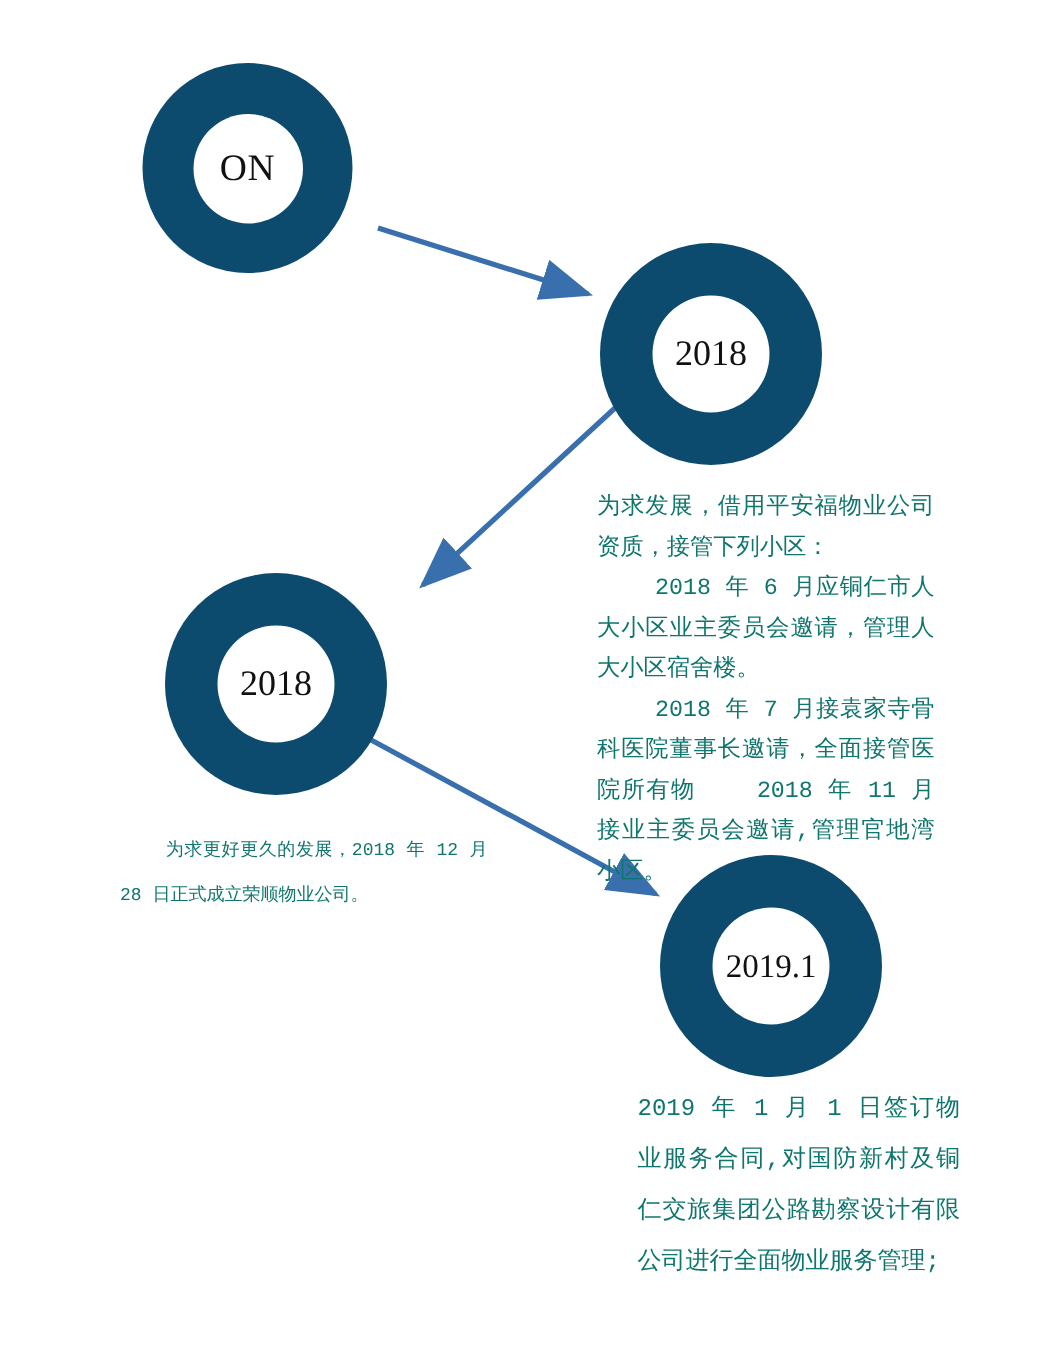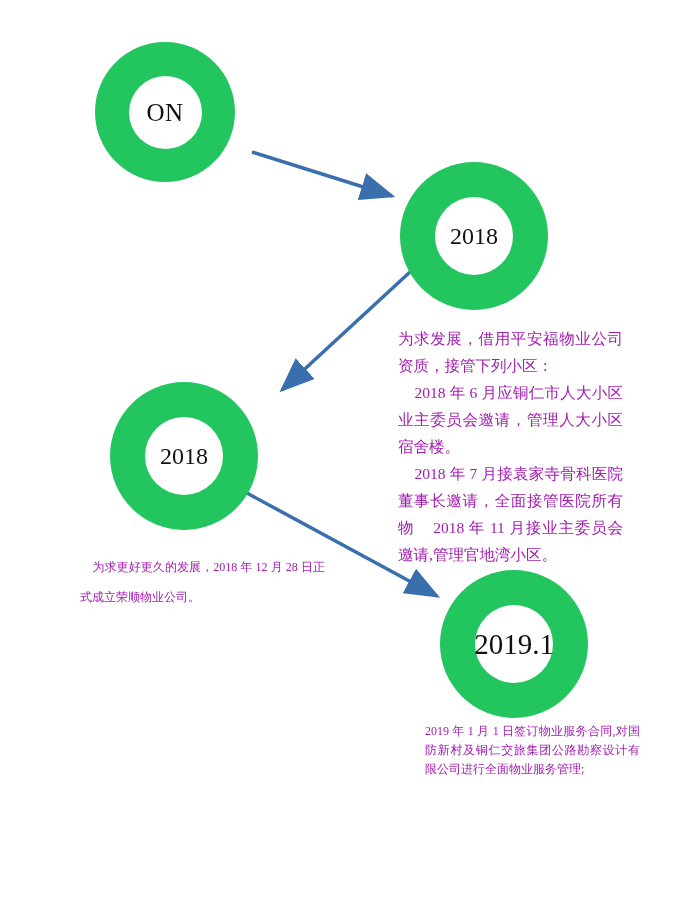--- a/index.html
+++ b/index.html
@@ -16,21 +16,21 @@
   }
   #canvas {
     position: absolute;
     left: 0; top: 0;
     width: 700px;
     height: 900px;
   }
   .ring {
     position: absolute;
     border-radius: 50%;
-    background: #22c55e;
+    background: #0c4a6e;
     display: flex;
     align-items: center;
     justify-content: center;
   }
   .ring .hole {
     border-radius: 50%;
     background: #ffffff;
     display: flex;
     align-items: center;
     justify-content: center;
@@ -66,48 +66,48 @@
     width: 78px; height: 78px;
     font-size: 24px;
   }
   
   #node-2019 {
     left: 440px; top: 570px;
     width: 148px; height: 148px;
   }
   #node-2019 .hole {
     width: 78px; height: 78px;
-    font-size: 29px;
+    font-size: 22px;
   }
 
   .caption {
     position: absolute;
-    color: #a21caf;
-    font-family: Liberation Serif, serif;
+    color: #0f766e;
+    font-family: Liberation Mono, monospace;
     white-space: pre-wrap;
   }
   #caption-1 {
     left: 398px; top: 325px;
     width: 225px;
     font-size: 15.5px;
     line-height: 27px;
     text-align: justify;
   }
   #caption-2 {
     left: 80px; top: 552px;
     width: 245px;
     font-size: 12px;
     line-height: 30px;
     text-align: justify;
   }
   #caption-3 {
     left: 425px; top: 722px;
     width: 215px;
-    font-size: 12px;
-    line-height: 19px;
+    font-size: 16px;
+    line-height: 34px;
     text-align: justify;
   }
 </style>
 </head>
 <body>
 
 <svg id="canvas" viewBox="0 0 700 900">
   <defs>
     <marker id="arrowhead" markerWidth="10" markerHeight="8" refX="9" refY="4" orient="auto" markerUnits="strokeWidth">
       <path d="M0,0 L10,4 L0,8 z" fill="#3A6FAE"></path>

